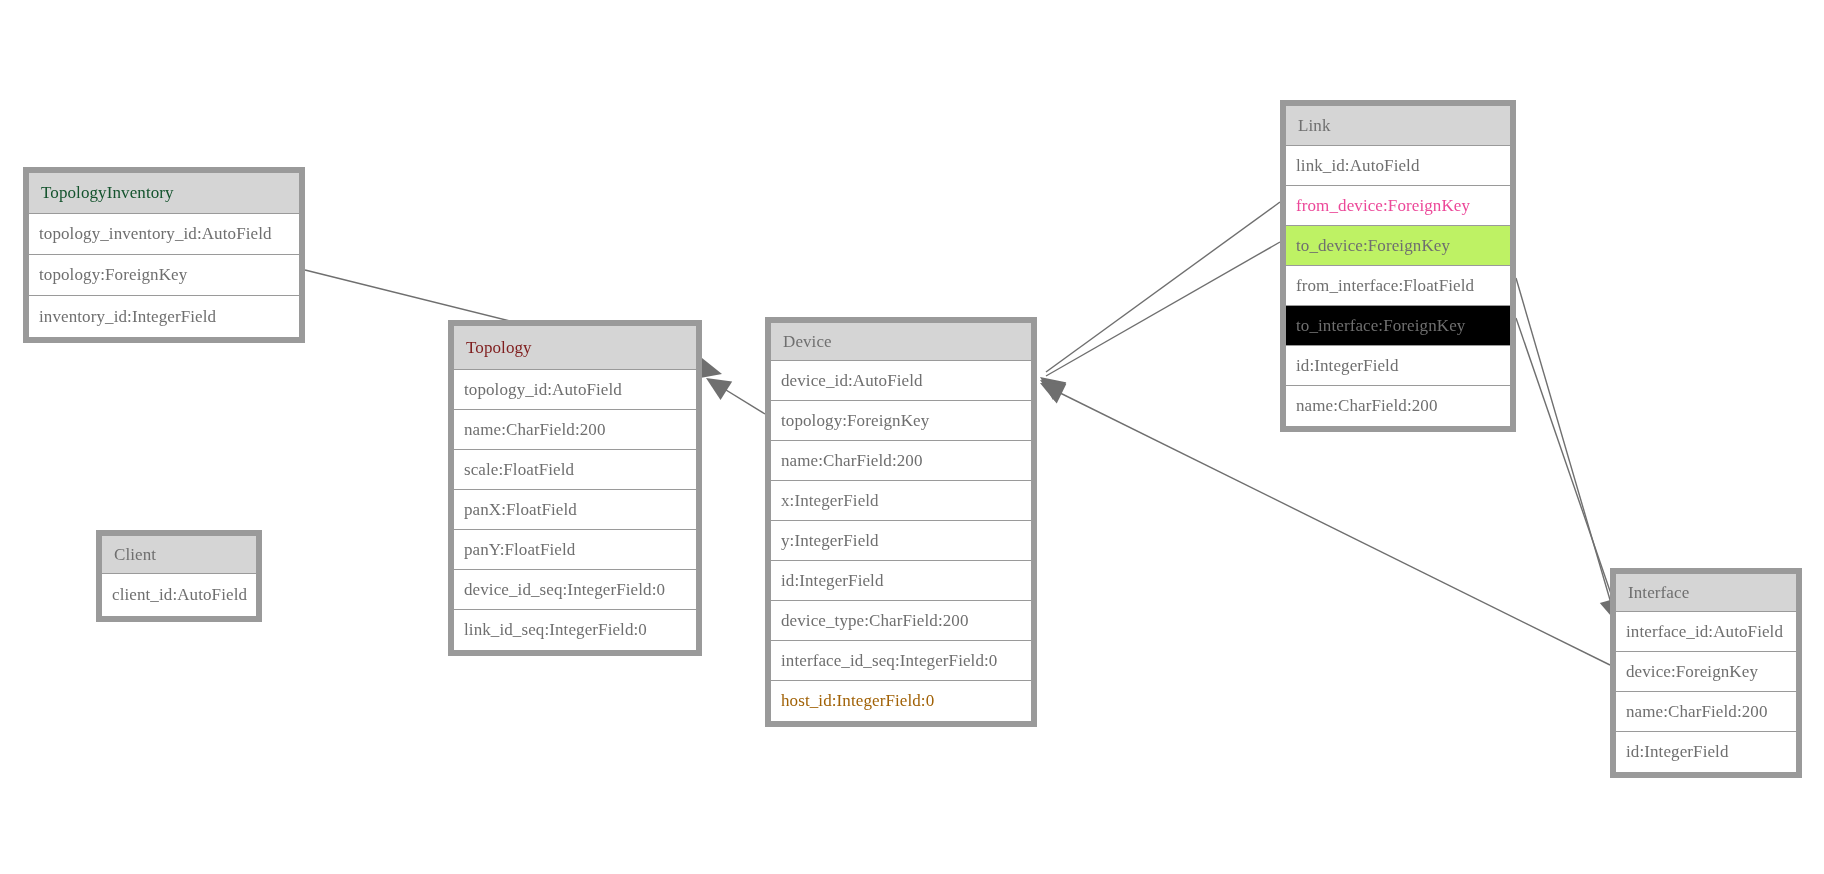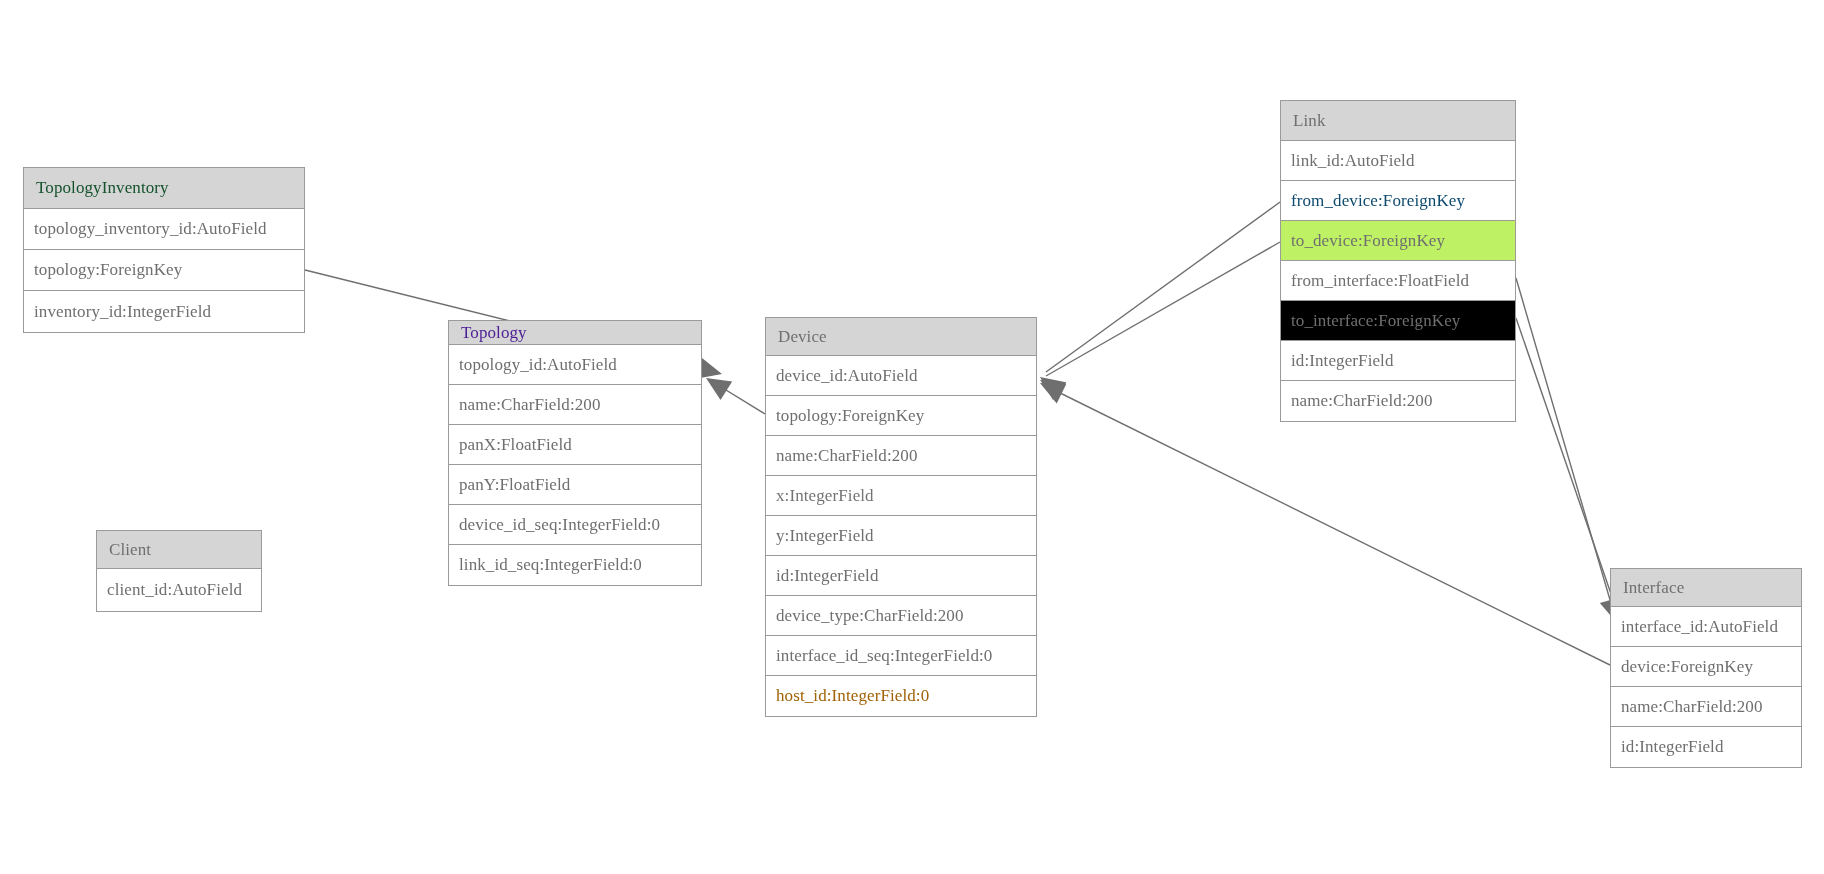--- a/index.html
+++ b/index.html
@@ -24,21 +24,21 @@
     left: 0;
     top: 0;
     width: 1824px;
     height: 874px;
     pointer-events: none;
     z-index: 1;
   }
   .entity {
     position: absolute;
     z-index: 2;
-    border: 1px solid #8b5cf6;
+    border: 6px solid #8b5cf6;
     background: #ffffff;
     box-sizing: border-box;
     border-collapse: collapse;
   }
   .entity-header {
     background: #d5d5d5;
     color: #6f6f6f;
     border-bottom: 1px solid #9a9a9a;
     box-sizing: border-box;
     display: flex;
@@ -103,44 +103,45 @@
     </svg>
 
   <div id="entity-layer">
       <div class="entity" style="left: 23px; top: 167px; width: 282px; border-color: rgb(154, 154, 154);">
         <div class="entity-header" style="height: 41px; background: rgb(213, 213, 213); color: #14532d; border-bottom-color: rgb(154, 154, 154);">TopologyInventory</div>
         <div class="entity-row" style="height: 41px; background: rgb(255, 255, 255); color: rgb(111, 111, 111); border-bottom-color: rgb(154, 154, 154);">topology_inventory_id:AutoField</div>
         <div class="entity-row" style="height: 41px; background: rgb(255, 255, 255); color: rgb(111, 111, 111); border-bottom-color: rgb(154, 154, 154);">topology:ForeignKey</div>
         <div class="entity-row" style="height: 41px; background: rgb(255, 255, 255); color: rgb(111, 111, 111); border-bottom-color: rgb(154, 154, 154);">inventory_id:IntegerField</div>
       </div>
       <div class="entity" style="left: 448px; top: 320px; width: 254px; border-color: rgb(154, 154, 154);">
-        <div class="entity-header" style="height: 24px; background: rgb(213, 213, 213); color: #4c1d95; border-bottom-color: rgb(154, 154, 154);">Topology</div>
+        <div class="entity-header" style="height: 44px; background: rgb(213, 213, 213); color: #7f1d1d; border-bottom-color: rgb(154, 154, 154);">Topology</div>
         <div class="entity-row" style="height: 40px; background: rgb(255, 255, 255); color: rgb(111, 111, 111); border-bottom-color: rgb(154, 154, 154);">topology_id:AutoField</div>
         <div class="entity-row" style="height: 40px; background: rgb(255, 255, 255); color: rgb(111, 111, 111); border-bottom-color: rgb(154, 154, 154);">name:CharField:200</div>
+        <div class="entity-row" style="height: 40px; background: rgb(255, 255, 255); color: rgb(111, 111, 111); border-bottom-color: rgb(154, 154, 154);">scale:FloatField</div>
         <div class="entity-row" style="height: 40px; background: rgb(255, 255, 255); color: rgb(111, 111, 111); border-bottom-color: rgb(154, 154, 154);">panX:FloatField</div>
         <div class="entity-row" style="height: 40px; background: rgb(255, 255, 255); color: rgb(111, 111, 111); border-bottom-color: rgb(154, 154, 154);">panY:FloatField</div>
         <div class="entity-row" style="height: 40px; background: rgb(255, 255, 255); color: rgb(111, 111, 111); border-bottom-color: rgb(154, 154, 154);">device_id_seq:IntegerField:0</div>
         <div class="entity-row" style="height: 40px; background: rgb(255, 255, 255); color: rgb(111, 111, 111); border-bottom-color: rgb(154, 154, 154);">link_id_seq:IntegerField:0</div>
       </div>
       <div class="entity" style="left: 765px; top: 317px; width: 272px; border-color: rgb(154, 154, 154);">
         <div class="entity-header" style="height: 38px; background: rgb(213, 213, 213); color: rgb(111, 111, 111); border-bottom-color: rgb(154, 154, 154);">Device</div>
         <div class="entity-row" style="height: 40px; background: rgb(255, 255, 255); color: rgb(111, 111, 111); border-bottom-color: rgb(154, 154, 154);">device_id:AutoField</div>
         <div class="entity-row" style="height: 40px; background: rgb(255, 255, 255); color: rgb(111, 111, 111); border-bottom-color: rgb(154, 154, 154);">topology:ForeignKey</div>
         <div class="entity-row" style="height: 40px; background: rgb(255, 255, 255); color: rgb(111, 111, 111); border-bottom-color: rgb(154, 154, 154);">name:CharField:200</div>
         <div class="entity-row" style="height: 40px; background: rgb(255, 255, 255); color: #737373; border-bottom-color: rgb(154, 154, 154);">x:IntegerField</div>
         <div class="entity-row" style="height: 40px; background: rgb(255, 255, 255); color: rgb(111, 111, 111); border-bottom-color: rgb(154, 154, 154);">y:IntegerField</div>
         <div class="entity-row" style="height: 40px; background: rgb(255, 255, 255); color: rgb(111, 111, 111); border-bottom-color: rgb(154, 154, 154);">id:IntegerField</div>
         <div class="entity-row" style="height: 40px; background: rgb(255, 255, 255); color: rgb(111, 111, 111); border-bottom-color: rgb(154, 154, 154);">device_type:CharField:200</div>
         <div class="entity-row" style="height: 40px; background: rgb(255, 255, 255); color: rgb(111, 111, 111); border-bottom-color: rgb(154, 154, 154);">interface_id_seq:IntegerField:0</div>
         <div class="entity-row" style="height: 40px; background: rgb(255, 255, 255); color: #a16207; border-bottom-color: rgb(154, 154, 154);">host_id:IntegerField:0</div>
       </div>
       <div class="entity" style="left: 1280px; top: 100px; width: 236px; border-color: rgb(154, 154, 154);">
         <div class="entity-header" style="height: 40px; background: rgb(213, 213, 213); color: rgb(111, 111, 111); border-bottom-color: rgb(154, 154, 154);">Link</div>
         <div class="entity-row" style="height: 40px; background: rgb(255, 255, 255); color: rgb(111, 111, 111); border-bottom-color: rgb(154, 154, 154);">link_id:AutoField</div>
-        <div class="entity-row" style="height: 40px; background: rgb(255, 255, 255); color: #0c4a6e; border-bottom-color: rgb(154, 154, 154);">from_device:ForeignKey</div>
+        <div class="entity-row" style="height: 40px; background: rgb(255, 255, 255); color: #ec4899; border-bottom-color: rgb(154, 154, 154);">from_device:ForeignKey</div>
         <div class="entity-row" style="height: 40px; background: #bef264; color: rgb(111, 111, 111); border-bottom-color: rgb(154, 154, 154);">to_device:ForeignKey</div>
         <div class="entity-row" style="height: 40px; background: rgb(255, 255, 255); color: rgb(111, 111, 111); border-bottom-color: rgb(154, 154, 154);">from_interface:FloatField</div>
         <div class="entity-row" style="height: 40px; background: #000000; color: rgb(111, 111, 111); border-bottom-color: rgb(154, 154, 154);">to_interface:ForeignKey</div>
         <div class="entity-row" style="height: 40px; background: rgb(255, 255, 255); color: rgb(111, 111, 111); border-bottom-color: rgb(154, 154, 154);">id:IntegerField</div>
         <div class="entity-row" style="height: 40px; background: rgb(255, 255, 255); color: rgb(111, 111, 111); border-bottom-color: rgb(154, 154, 154);">name:CharField:200</div>
       </div>
       <div class="entity" style="left: 1610px; top: 568px; width: 192px; border-color: rgb(154, 154, 154);">
         <div class="entity-header" style="height: 38px; background: rgb(213, 213, 213); color: rgb(111, 111, 111); border-bottom-color: rgb(154, 154, 154);">Interface</div>
         <div class="entity-row" style="height: 40px; background: rgb(255, 255, 255); color: rgb(111, 111, 111); border-bottom-color: rgb(154, 154, 154);">interface_id:AutoField</div>
         <div class="entity-row" style="height: 40px; background: rgb(255, 255, 255); color: rgb(111, 111, 111); border-bottom-color: rgb(154, 154, 154);">device:ForeignKey</div>

